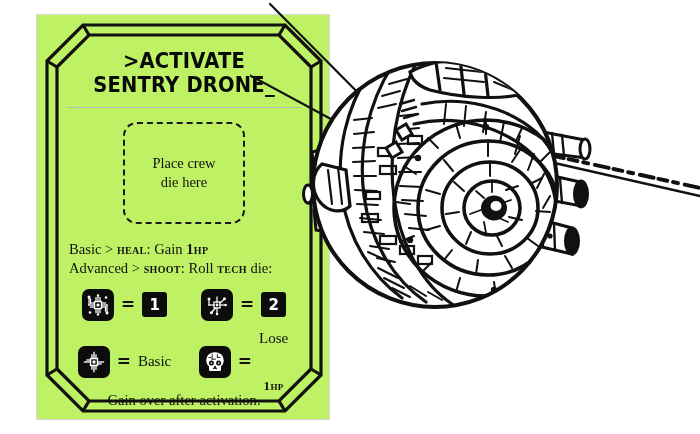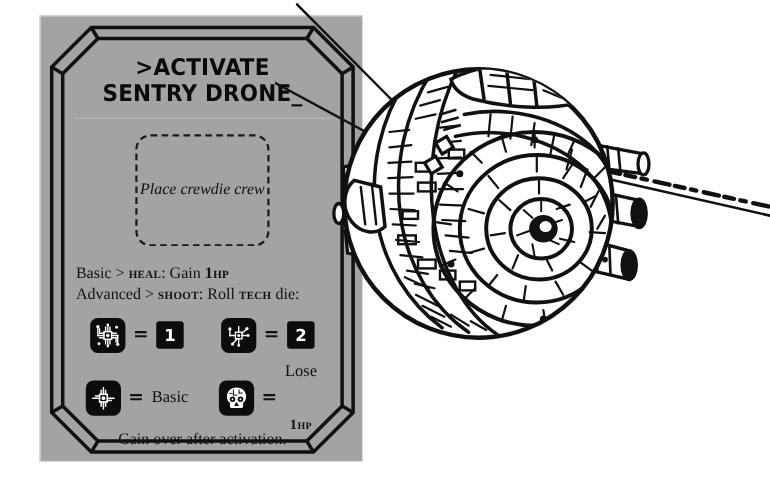--- a/index.html
+++ b/index.html
@@ -24,21 +24,21 @@
     height: 434px;
   }
 
   
   .card-outer {
     position: absolute;
     left: 36px;
     top: 14px;
     width: 294px;
     height: 406px;
-    background: #a3a3a3;
+    background: #bef264;
     border: 1.5px solid #d8d8d8;
     box-sizing: border-box;
     z-index: 3;
   }
 
   .card-svg-frame {
     position: absolute;
     left: 0; top: 0;
     width: 294px;
     height: 406px;
@@ -88,28 +88,27 @@
     display: flex;
     justify-content: center;
     margin-top: 14px;
   }
   .die-slot {
     width: 118px;
     height: 98px;
     border: 2px dashed #1a1a1a;
     border-radius: 14px;
     display: flex;
-    flex-direction: row;
+    flex-direction: column;
     align-items: center;
     justify-content: center;
     text-align: left;
     font-size: 14.5px;
     line-height: 1.32;
     color: #111;
-    font-style: italic;
   }
 
   
   .rules {
     margin-top: 16px;
     font-size: 14.6px;
     line-height: 1.34;
     color: #111;
     padding-left: 2px;
   }
@@ -238,21 +237,21 @@
 
       <div class="card-header">
         <div class="title-line l1">&gt;ACTIVATE</div>
         <div class="title-line l2">SENTRY DRONE_</div>
         <div class="header-rule"></div>
       </div>
 
       <div class="die-slot-wrap">
         <div class="die-slot">
           <span>Place crew</span>
-          <span>die crew</span>
+          <span>die here</span>
         </div>
       </div>
 
       <div class="rules">
         <div><span>Basic &gt; </span><span class="kw">HEAL</span><span>: Gain </span><span class="hp">1HP</span></div>
         <div><span>Advanced &gt; </span><span class="kw">SHOOT</span><span>: Roll </span><span class="kw">TECH</span><span> die:</span></div>
       </div>
 
       <div class="outcomes">
 

